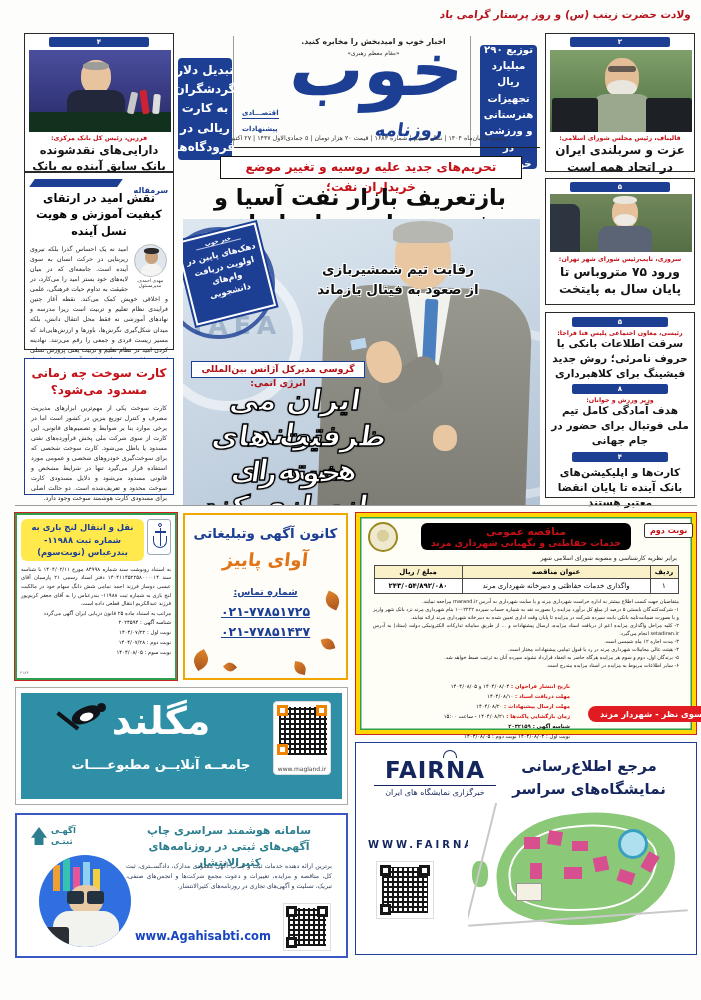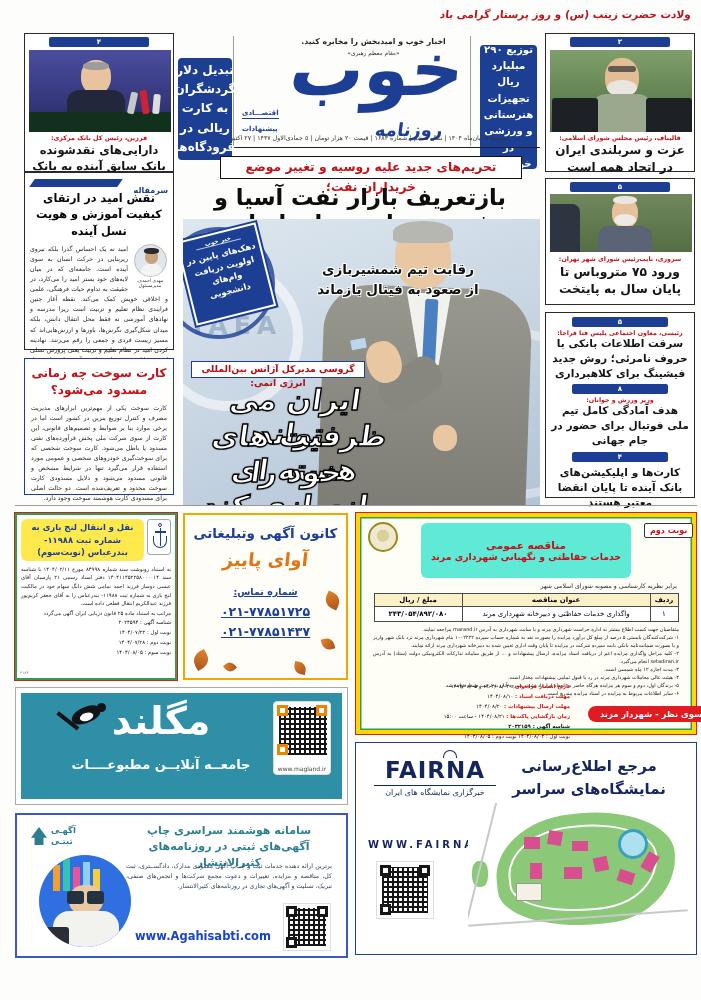--- a/index.html
+++ b/index.html
@@ -199,21 +199,21 @@
     <div class="leaf" style="right:6px;top:78px;width:15px;height:15px;transform:rotate(25deg)"></div>
     <div class="leaf" style="right:12px;bottom:28px;width:12px;height:12px;transform:rotate(-15deg)"></div>
     <div class="leaf" style="left:8px;bottom:10px;width:16px;height:16px;transform:rotate(60deg)"></div>
     <div class="leaf" style="left:40px;bottom:6px;width:10px;height:10px;transform:rotate(-40deg)"></div>
     <div class="leaf" style="right:40px;bottom:4px;width:12px;height:12px;transform:rotate(10deg)"></div>
   </div>
 
   <div class="abs" style="left:355px;top:512px;width:342px;height:223px;border:1px solid #cc2222;box-shadow:inset 0 0 0 4px #ffd600,inset 0 0 0 5.5px #2e9e4f;background:#fffef6;padding:10px 9px">
     <div class="abs" style="left:12px;top:9px;width:30px;height:30px;border-radius:50%;border:2px solid #9a8a20;background:radial-gradient(circle at 50% 45%,#d8cf9a 0 30%,#efe9cf 32% 100%)"></div>
     <div class="abs" style="left:288px;top:10px;border:1px solid #333;background:#fff;padding:2px 5px;font-size:8px;font-weight:bold;color:#c41118;border-radius:2px">نوبت دوم</div>
-    <div style="width:210px;margin:0 auto;background:#5eead4;border-radius:6px;padding:16px 4px;text-align:center">
+    <div style="width:210px;margin:0 auto;background:#000000;border-radius:6px;padding:2px 4px;text-align:center">
       <div style="font-size:10.5px;font-weight:bold;color:#c41118">مناقصه عمومی</div>
       <div style="font-size:9.3px;font-weight:bold;color:#c41118">خدمات حفاظتی و نگهبانی شهرداری مرند</div>
     </div>
     <div style="font-size:6.2px;color:#222;text-align:right;margin:4px 10px 0">برابر نظریه کارشناسی و مصوبه شورای اسلامی شهر</div>
     <table class="tender">
       <tbody>
           <tr>
         <th style="width:28px">ردیف</th>
         <th>عنوان مناقصه</th>
         <th style="width:88px">مبلغ / ریال</th>

